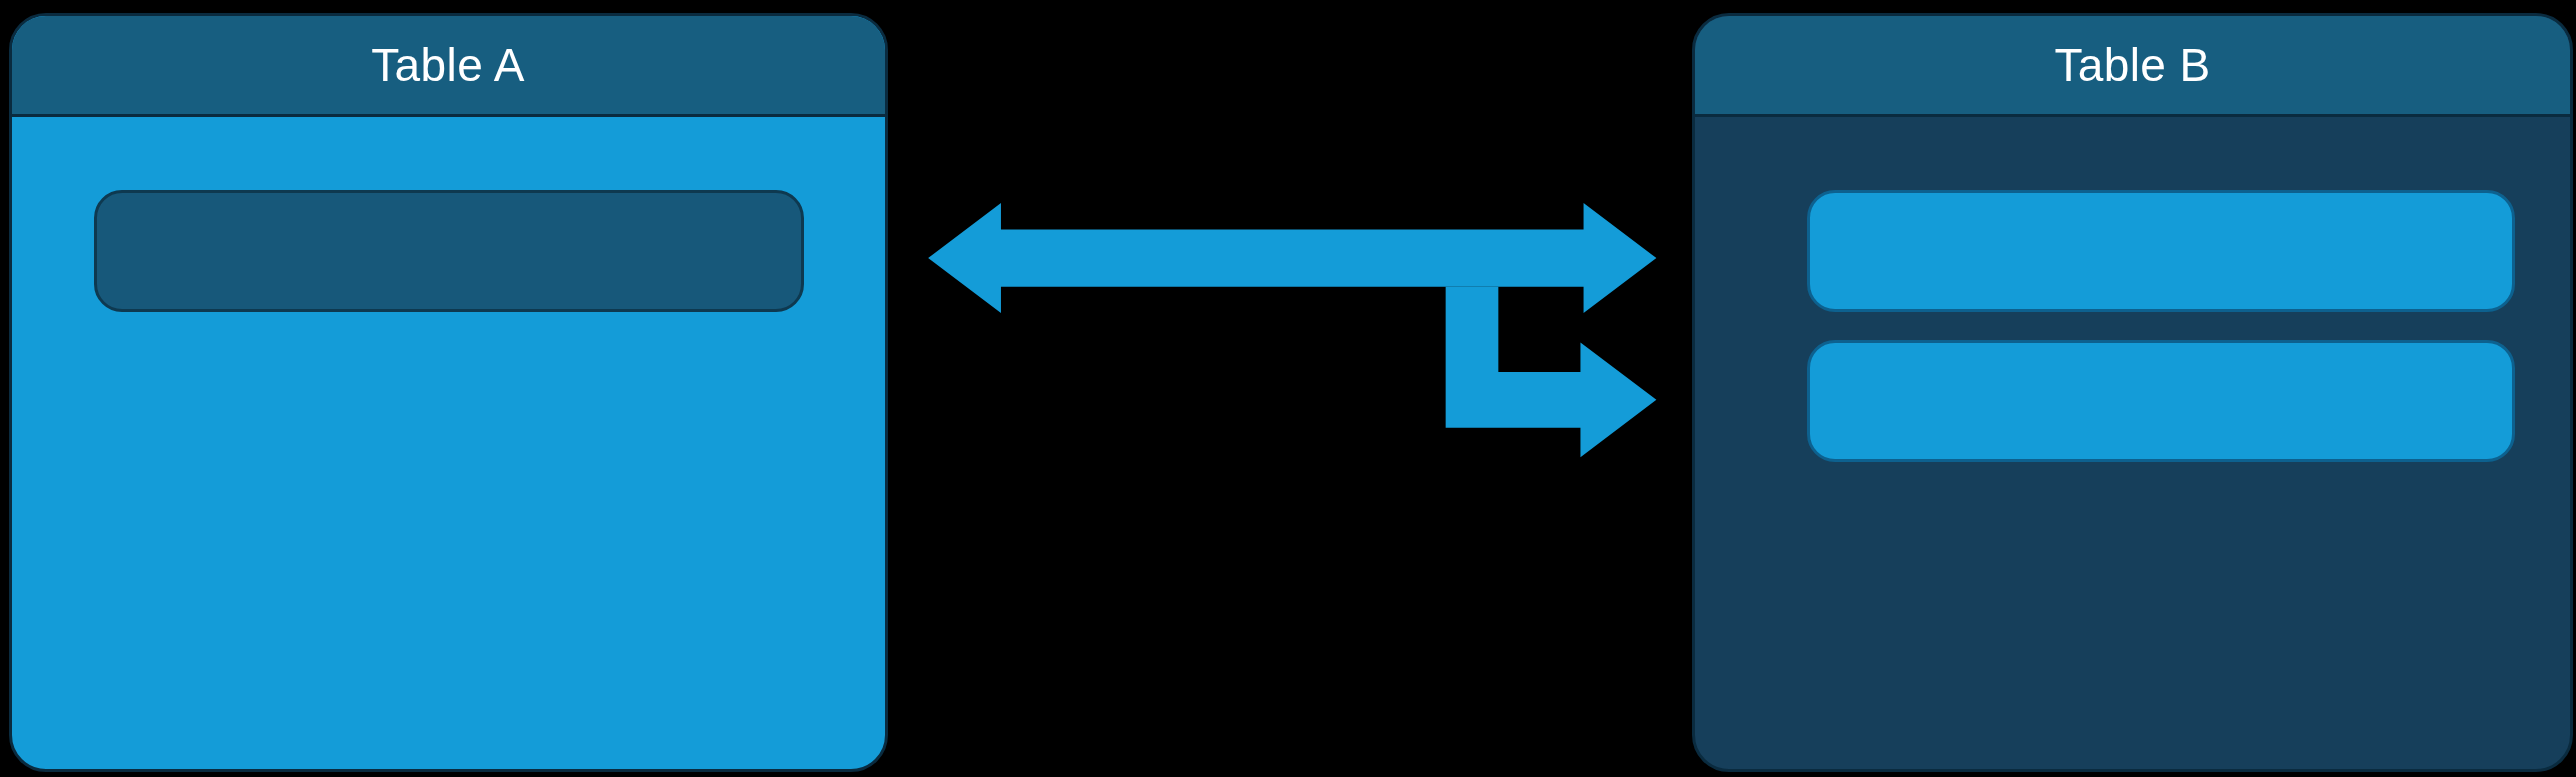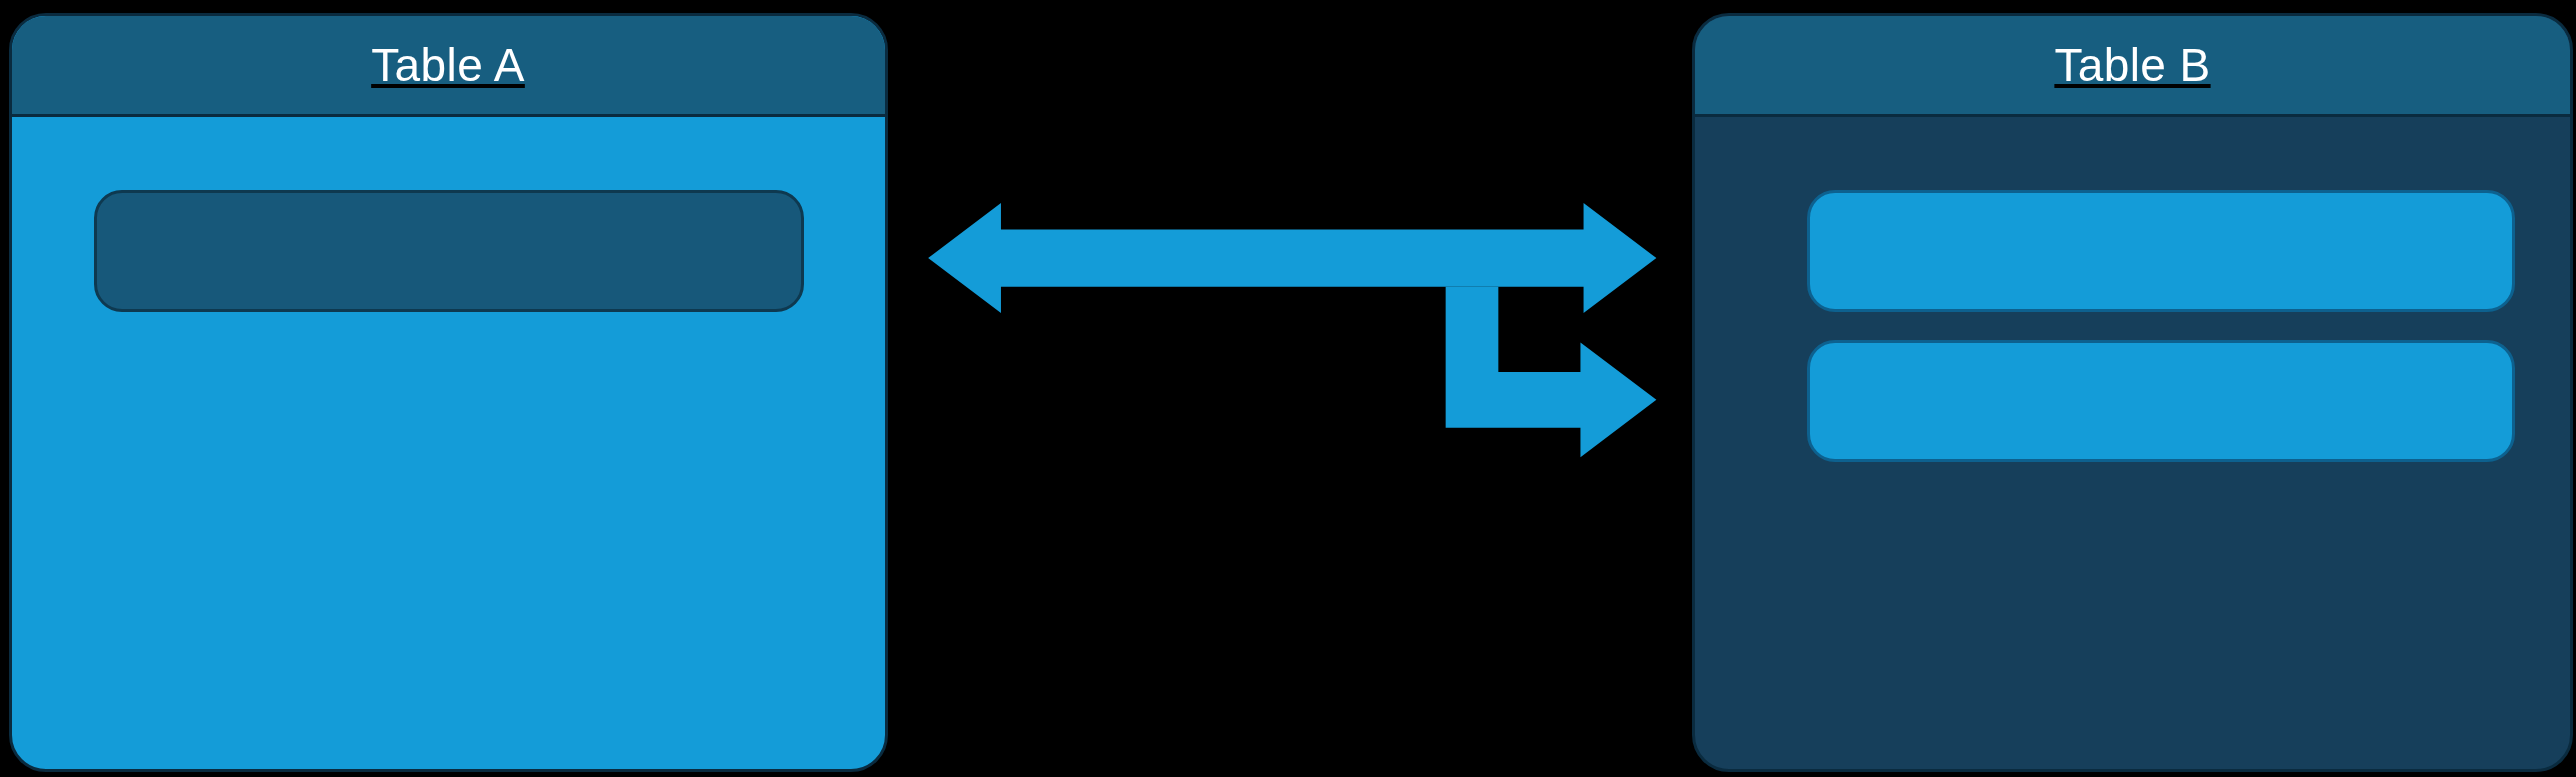--- a/index.html
+++ b/index.html
@@ -21,21 +21,20 @@
     border: 3.1px solid transparent;
     overflow: hidden;
   }
   .table-header {
     height: 101px;
     width: 100%;
     border-bottom: 3.1px solid transparent;
     display: flex;
     align-items: center;
     justify-content: center;
-    text-decoration: underline;
   }
   .table-title {
     font-size: 46px;
     font-weight: 500;
     letter-spacing: 0.4px;
   }
   .field {
     position: absolute;
     border-radius: 28px;
     border: 3.9px solid transparent;

